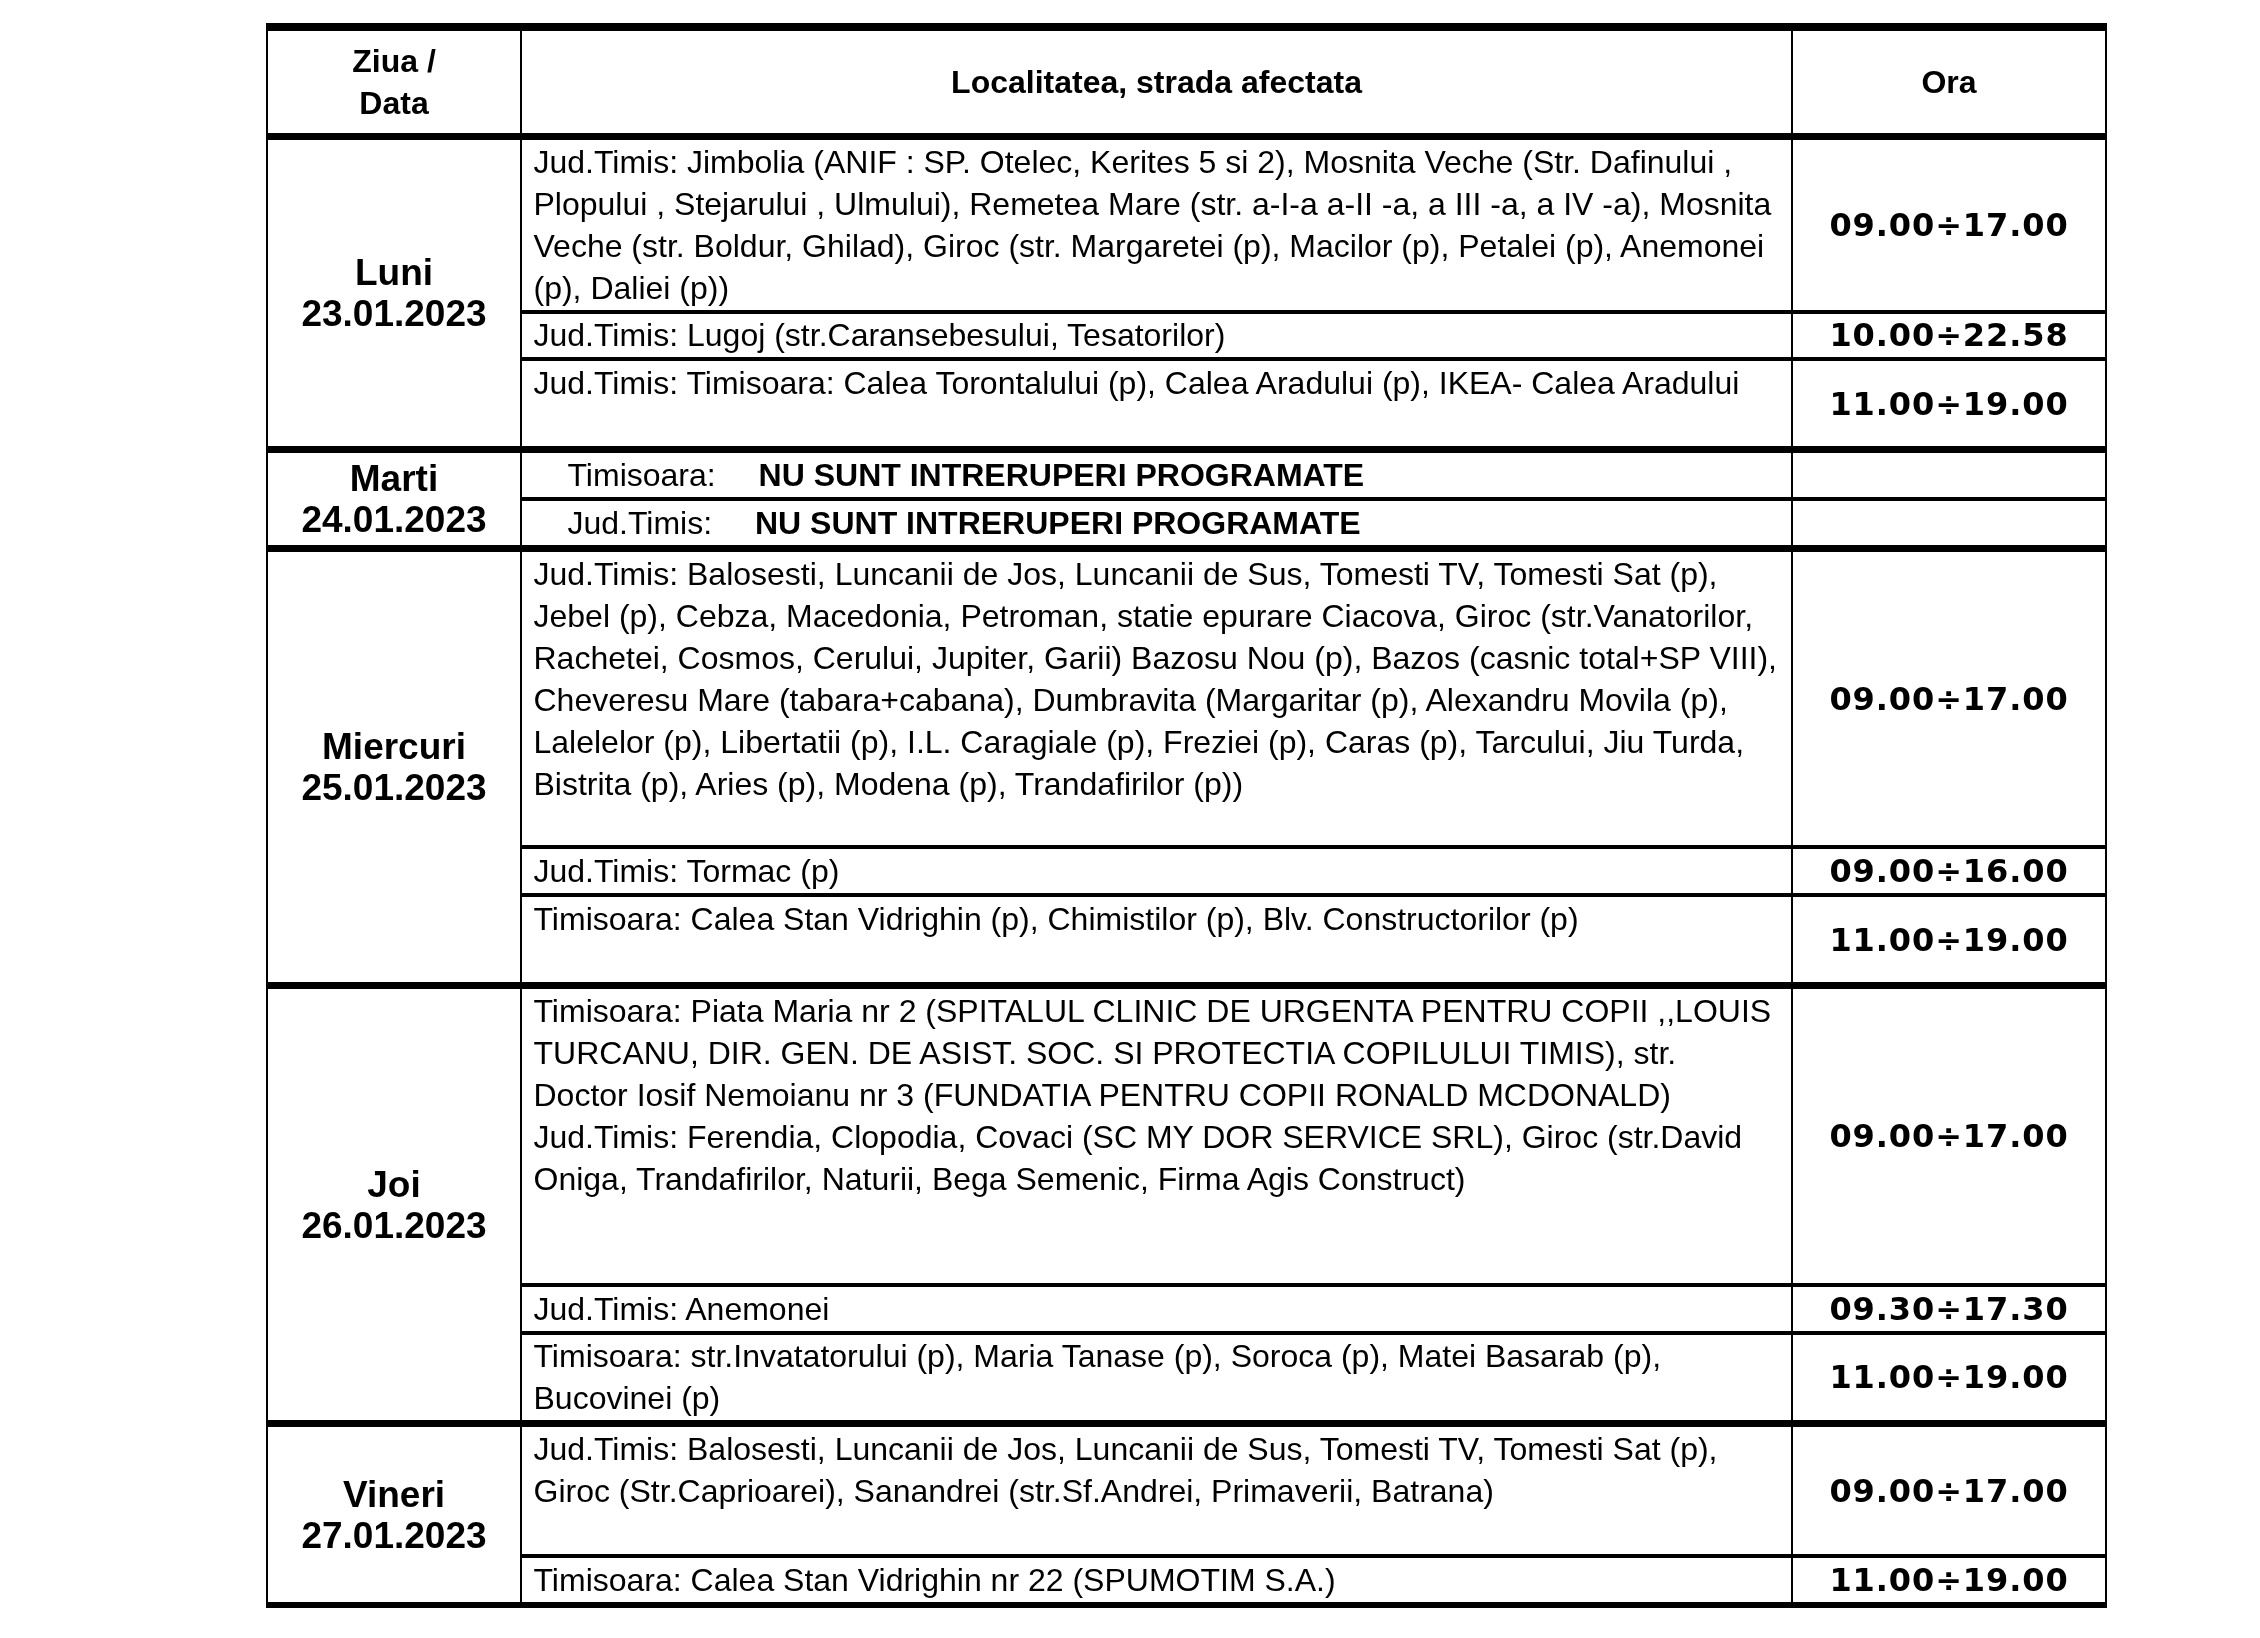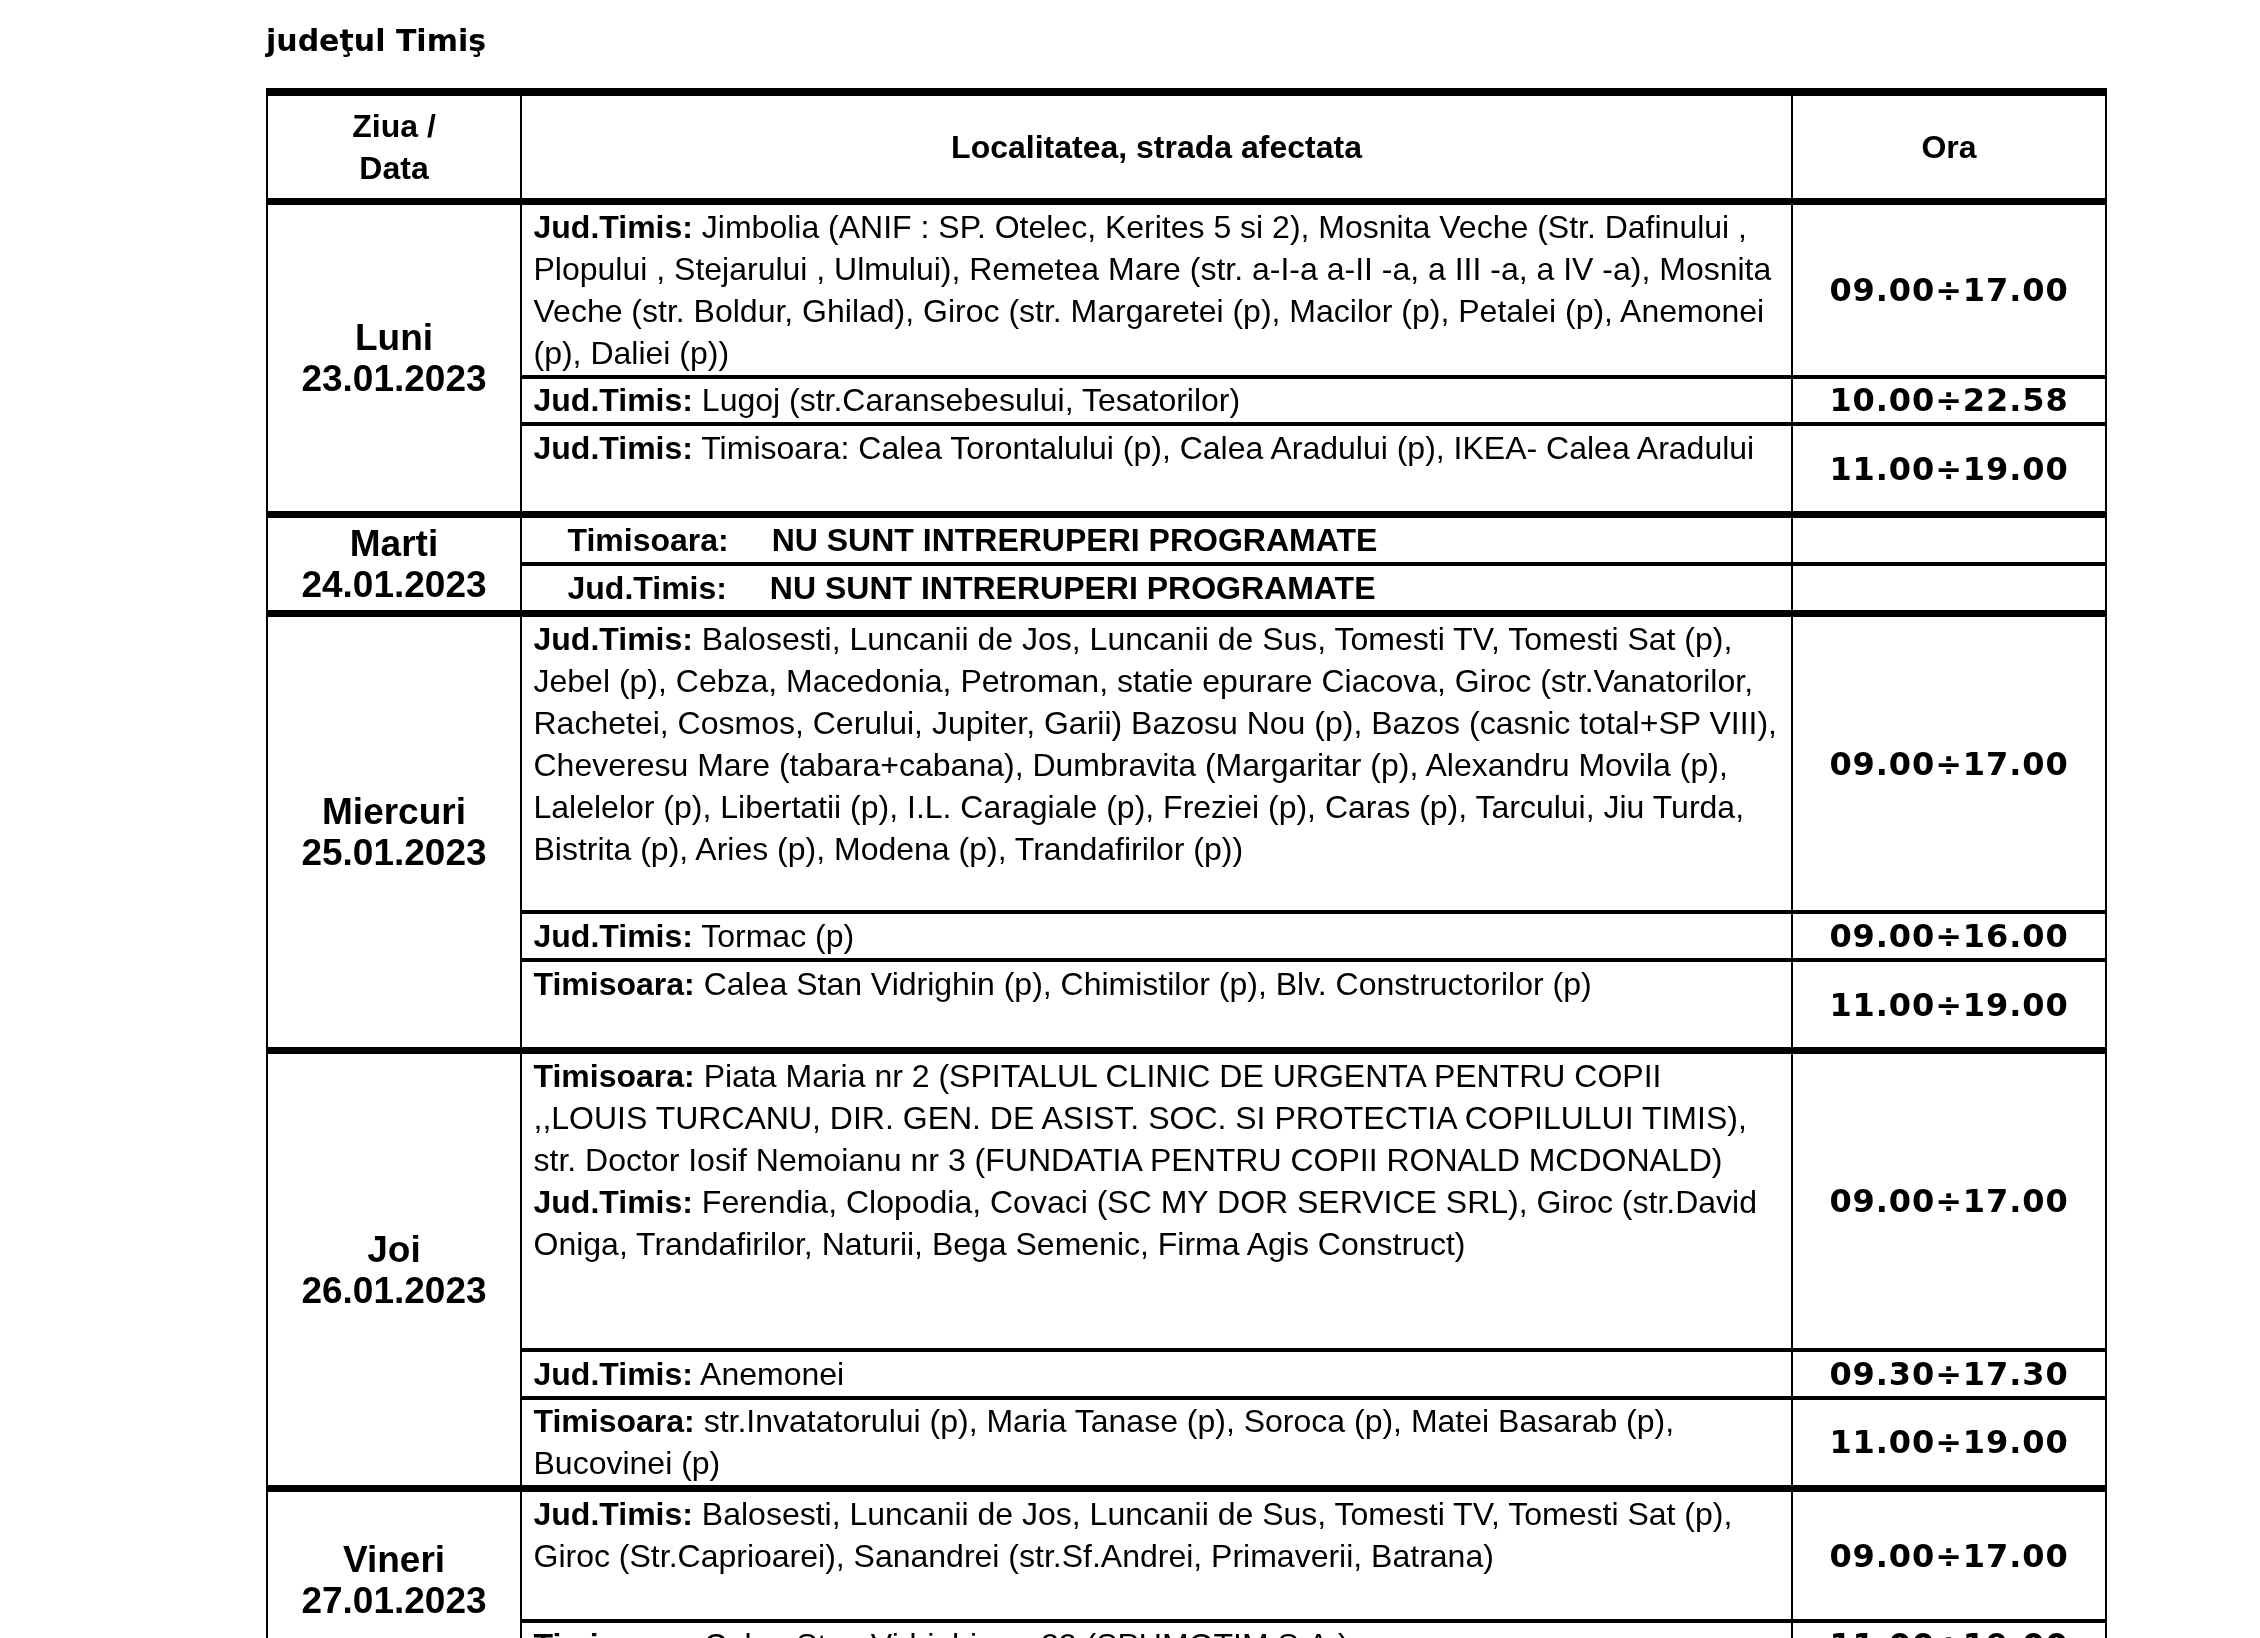--- a/index.html
+++ b/index.html
@@ -63,21 +63,21 @@
 
   td.loc {
     vertical-align: middle;
     padding: 0.9px 12.4px 0.9px 11.5px;
   }
   td.loc .cellwrap { display: flex; flex-direction: column; justify-content: flex-start; }
   td.loc .seg {
     font-size: 32px;
     line-height: 42px;
   }
-  td.loc .seg b { font-weight: bold; }
+  td.loc .seg b { font-weight: normal; }
   tr.all-bold td.loc .seg, tr.all-bold td.loc .seg span { font-weight: bold; margin-left: 34px; }
 
   .minh-2 { min-height: 83px; }
   .minh-3 { min-height: 125px; }
   .minh-4 { min-height: 167px; }
   .minh-7 { min-height: 292px; }
 
   td.time {
     font-family: "DejaVu Sans", sans-serif;
     font-size: 32px;
@@ -86,21 +86,20 @@
     vertical-align: middle;
     letter-spacing: 0.9px;
     padding: 1.8px 0;
   }
 </style>
 </head>
 <body>
 
 <div class="page">
 
-  <h1 class="title">judeţul Timiş</h1>
 
   <table class="outage-table">
     <colgroup>
       <col class="col-day">
         <col class="col-loc">
         <col class="col-time">
     </colgroup>
     <thead>
       <tr>
         <th>Ziua /

